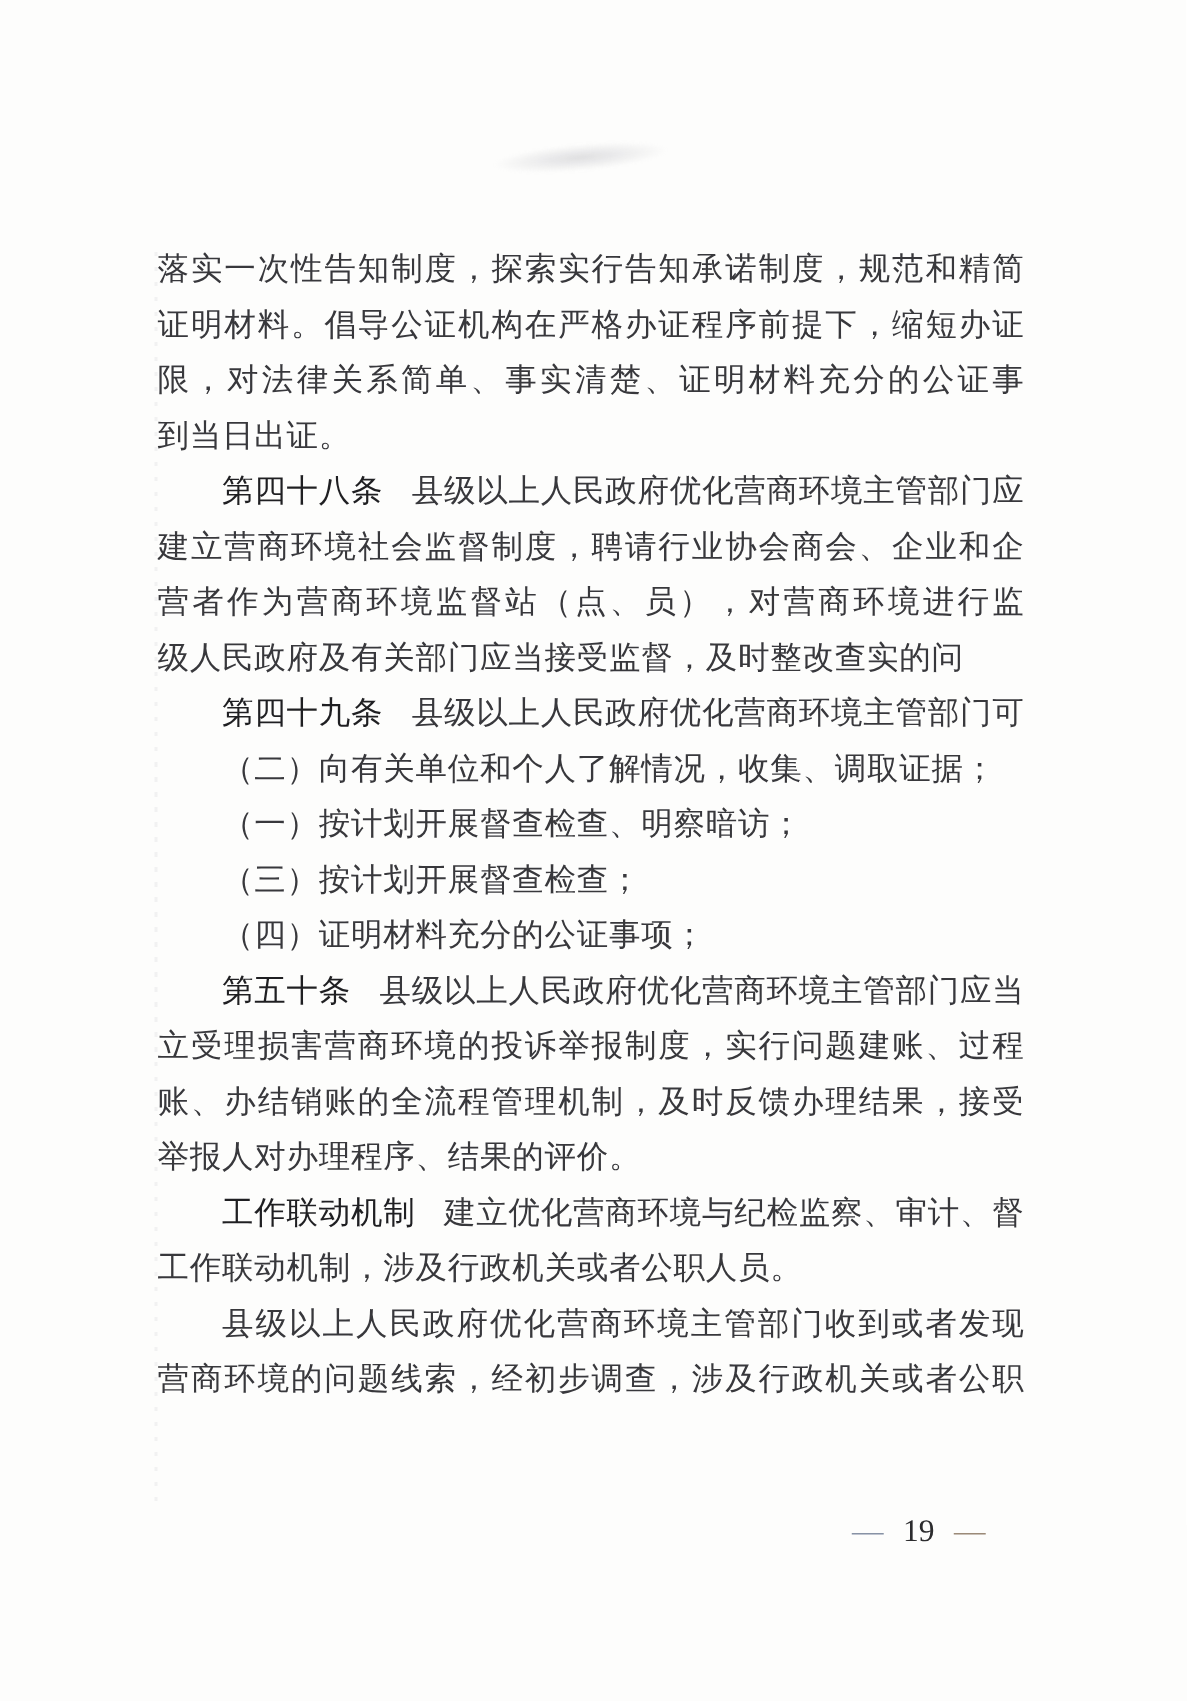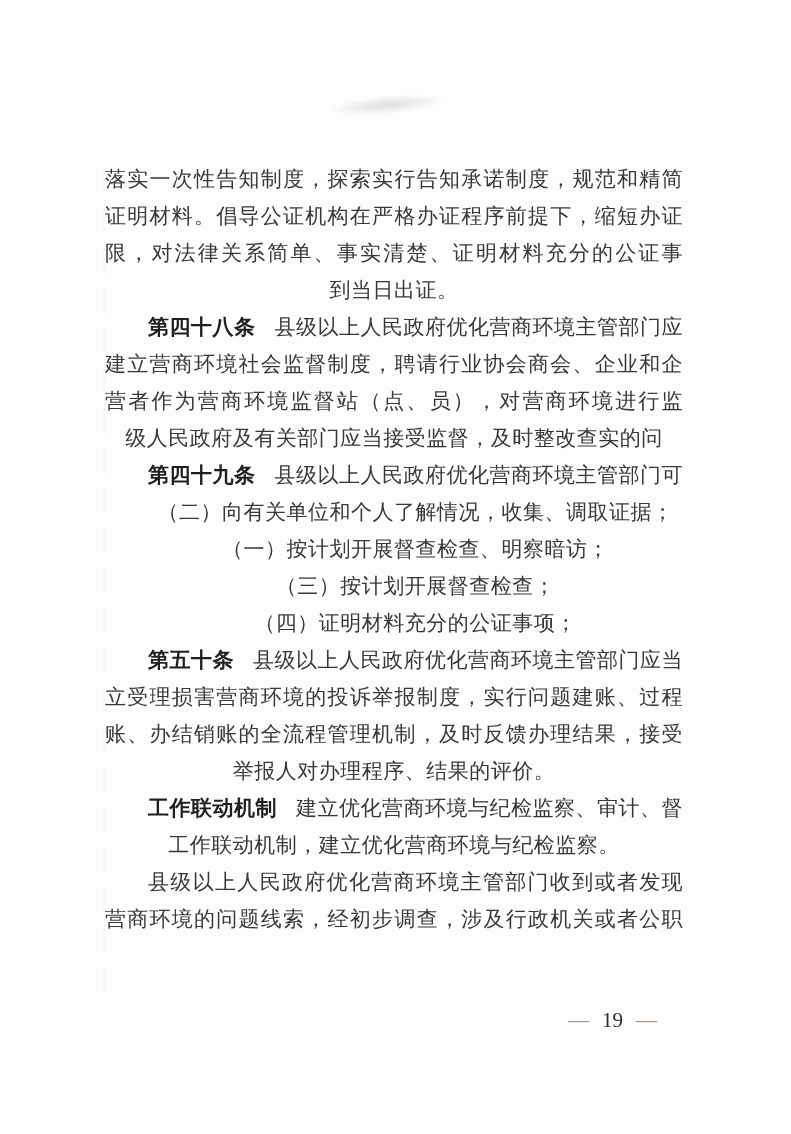--- a/index.html
+++ b/index.html
@@ -21,33 +21,32 @@
     top: 161px;
     width: 578px;
   }
   .line {
     height: 37px;
     line-height: 37px;
     font-size: 21px;
     color: #38383c;
     letter-spacing: 0.5px;
     overflow: hidden;
-    text-align: center;
   }
   
   .fl {
     text-align: justify;
     text-align-last: justify;
   }
   
   .ind {
     padding-left: 43px;
   }
   .head {
-    font-weight: bold;
+    font-weight: normal;
     color: #1f1f22;
     margin-right: 19px;
   }
   .head:empty {
     margin-right: 0;
   }
   .pagenum {
     position: absolute;
     top: 1008px;
     left: 568px;
@@ -104,21 +103,21 @@
     <div class="line fl ind"><span class="head">第四十九条</span><span>县级以上人民政府优化营商环境主管部门可以</span></div>
     <div class="line ind"><span class="head"></span><span>（二）向有关单位和个人了解情况，收集、调取证据；</span></div>
     <div class="line ind"><span class="head"></span><span>（一）按计划开展督查检查、明察暗访；</span></div>
     <div class="line ind"><span class="head"></span><span>（三）按计划开展督查检查；</span></div>
     <div class="line ind"><span class="head"></span><span>（四）证明材料充分的公证事项；</span></div>
     <div class="line fl ind"><span class="head">第五十条</span><span>县级以上人民政府优化营商环境主管部门应当建</span></div>
     <div class="line fl"><span class="head"></span><span>立受理损害营商环境的投诉举报制度，实行问题建账、过程记</span></div>
     <div class="line fl"><span class="head"></span><span>账、办结销账的全流程管理机制，及时反馈办理结果，接受投诉</span></div>
     <div class="line"><span class="head"></span><span>举报人对办理程序、结果的评价。</span></div>
     <div class="line fl ind"><span class="head">工作联动机制</span><span>建立优化营商环境与纪检监察、审计、督查等</span></div>
-    <div class="line"><span class="head"></span><span>工作联动机制，建立优化营商环境与纪检监察。</span></div>
+    <div class="line"><span class="head"></span><span>工作联动机制，涉及行政机关或者公职人员。</span></div>
     <div class="line fl ind"><span class="head"></span><span>县级以上人民政府优化营商环境主管部门收到或者发现损害</span></div>
     <div class="line fl"><span class="head"></span><span>营商环境的问题线索，经初步调查，涉及行政机关或者公职人员</span></div>
   </div>
 
   <div class="pagenum">
     <span class="dash dash-l">—</span>
     <span class="num">19</span>
     <span class="dash dash-r">—</span>
   </div>
 

